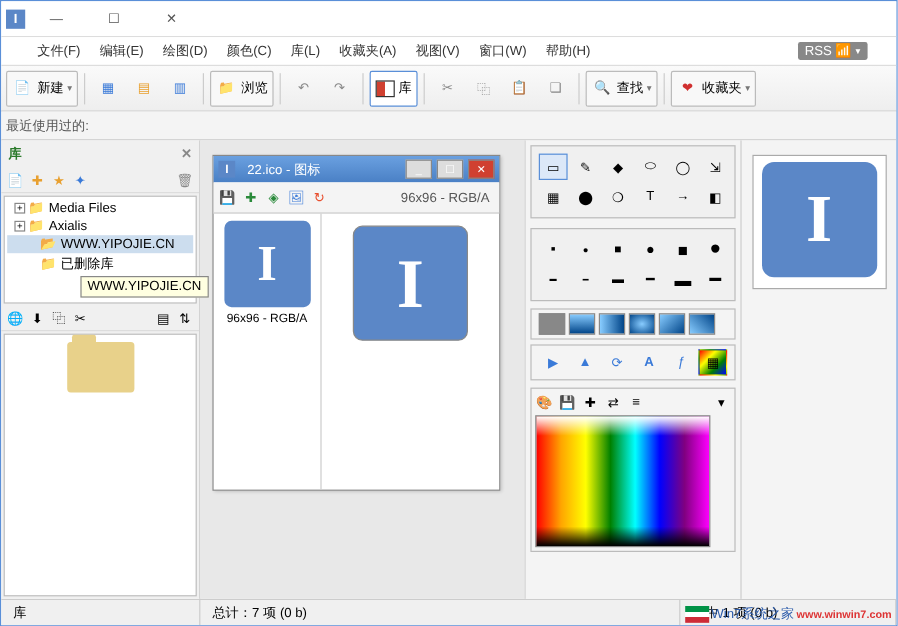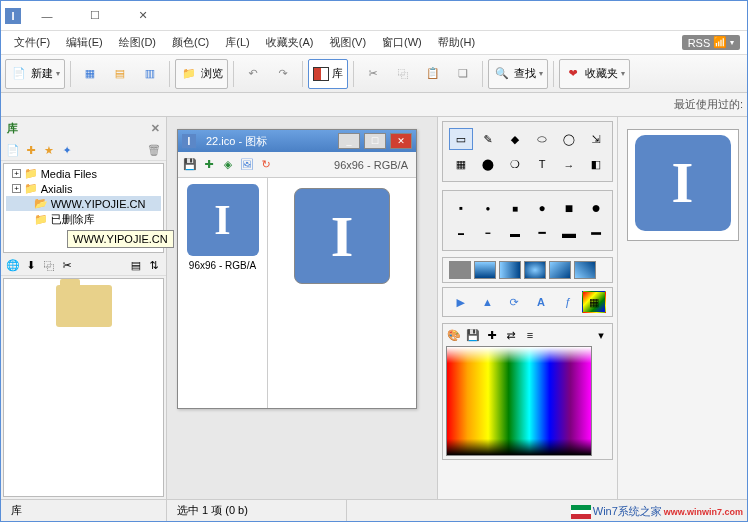--- a/index.html
+++ b/index.html
@@ -2,30 +2,30 @@
 <html><head>
 <meta charset="utf-8">
 <style>
 * { box-sizing: border-box; margin: 0; padding: 0; font-family: "Microsoft YaHei", Tahoma, sans-serif; font-size: 11px; }
 body { background: #fff; width: 748px; height: 522px; overflow: hidden; position: relative; border: 1px solid #5a8fd8; }
 .titlebar { height: 30px; background: #fff; display: flex; align-items: center; padding: 0 4px; border-bottom: 1px solid #ddd; }
 .app-icon { width: 16px; height: 16px; background: #5b87c7; color: #fff; display: flex; align-items: center; justify-content: center; font-weight: bold; margin-right: 6px; }
 .title { color: #444; flex: 1; }
 .winbtns { display: flex; gap: 8px; }
 .winbtn { width: 40px; height: 28px; display: flex; align-items: center; justify-content: center; color: #555; cursor: pointer; }
-.menubar { height: 24px; display: flex; align-items: center; padding: 0 7px; gap: 4px; background: #fff; border-bottom: 1px solid #ddd; }
+.menubar { height: 24px; display: flex; align-items: center; padding: 0 24px; gap: 4px; background: #fff; border-bottom: 1px solid #ddd; }
 .menuitem { padding: 2px 6px; color: #333; cursor: pointer; }
 .rss { margin-left: auto; background: #888; color: #fff; padding: 1px 6px; border-radius: 2px; display: flex; align-items: center; gap: 3px; }
 .toolbar { height: 38px; background: linear-gradient(#fafafa,#eee); border-bottom: 1px solid #ccc; display: flex; align-items: center; padding: 0 4px; gap: 2px; }
 .tbtn { height: 30px; min-width: 28px; border: 1px solid transparent; display: flex; align-items: center; justify-content: center; padding: 0 4px; cursor: pointer; border-radius: 2px; gap: 3px; }
 .tbtn.framed { border: 1px solid #bbb; background: #f8f8f8; }
 .tbtn .drop { font-size: 8px; color: #777; }
 .tsep { width: 1px; height: 26px; background: #ccc; margin: 0 3px; }
 .ticon { width: 18px; height: 18px; display: flex; align-items: center; justify-content: center; }
-.pathbar { height: 24px; display: flex; align-items: center; background: #f4f4f4; border-bottom: 1px solid #ccc; padding: 0 4px; gap: 6px; justify-content: flex-end; }
+.pathbar { height: 24px; display: flex; align-items: center; background: #f4f4f4; border-bottom: 1px solid #ccc; padding: 0 4px; gap: 6px; }
 .pathlabel { color: #555; }
 .pathbox { flex: 0 0 490px; border: 1px solid #bbb; background: #fff; padding: 2px 6px; display: flex; align-items: center; color: #333; }
 .main { display: flex; height: calc(522px - 30px - 24px - 38px - 24px - 22px - 2px); }
 .sidebar { width: 166px; background: #f0f0f0; border-right: 1px solid #ccc; display: flex; flex-direction: column; }
 .panel-title { padding: 4px 6px; color: #3a6; color:#2a7a2a; font-weight:bold; display:flex; align-items:center; justify-content:space-between; }
 .panel-title .x { color:#888; cursor:pointer; }
 .panel-tb { display: flex; gap: 2px; padding: 2px 4px; border-bottom: 1px solid #ddd; }
 .small-icon { width: 16px; height: 16px; display:flex; align-items:center; justify-content:center; cursor:pointer; }
 .tree { background: #fff; border: 1px solid #bbb; margin: 2px; padding: 2px; flex: 0 0 auto; height: 90px; overflow: auto; }
 .tree-item { display: flex; align-items: center; gap: 3px; padding: 1px 0; padding-left: 6px; cursor:pointer; }
@@ -306,20 +306,21 @@
           <span class="big-i" style="font-size:56px">I</span>
         </div>
     </div>
   </div>
 </div>
 
 <div class="tooltip">WWW.YIPOJIE.CN</div>
 
 <div class="statusbar">
   <div class="statuscell" style="width:166px">库</div>
+  <div class="statuscell" style="flex:1">总计：7 项 (0 b)</div>
   <div class="statuscell" style="width:180px">选中 1 项 (0 b)</div>
 </div>
 
 <div class="watermark">
   <span class="flag"></span>
   <span style="color:#2a5aaa;font-weight:normal">Win7系统之家</span>
   <span class="wm2" style="display:block;font-size:9px">www.winwin7.com</span>
 </div>
 
 </body></html>

